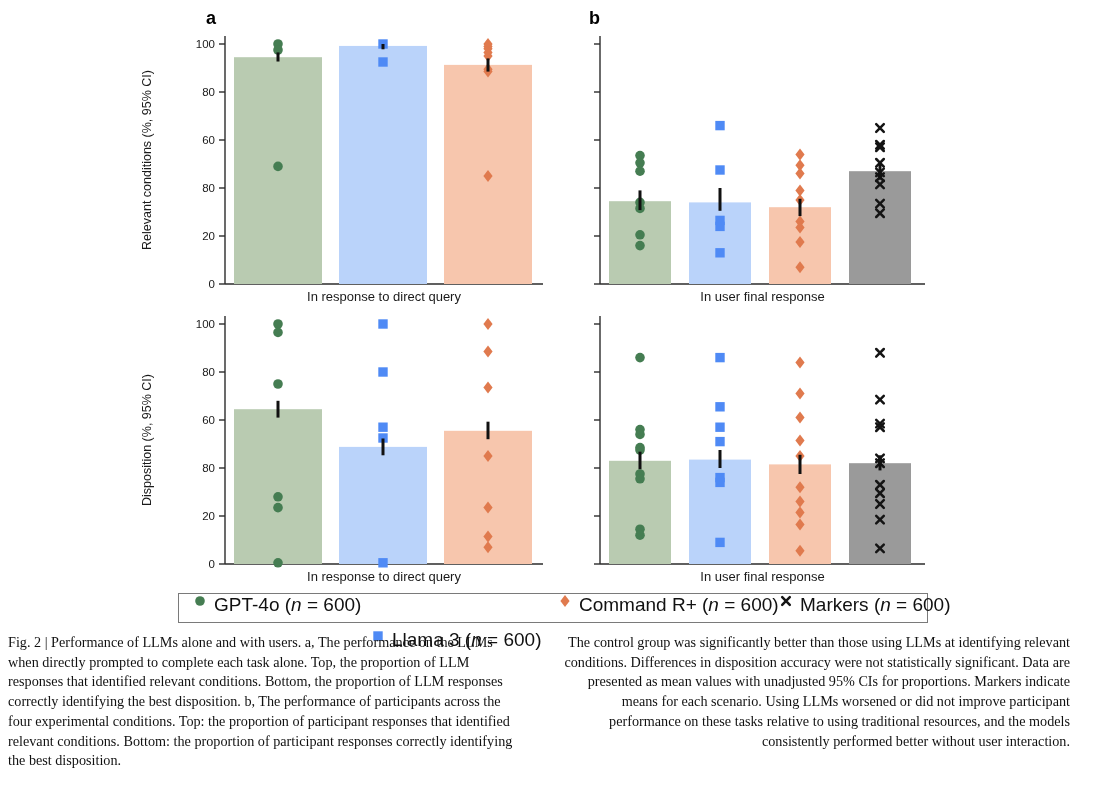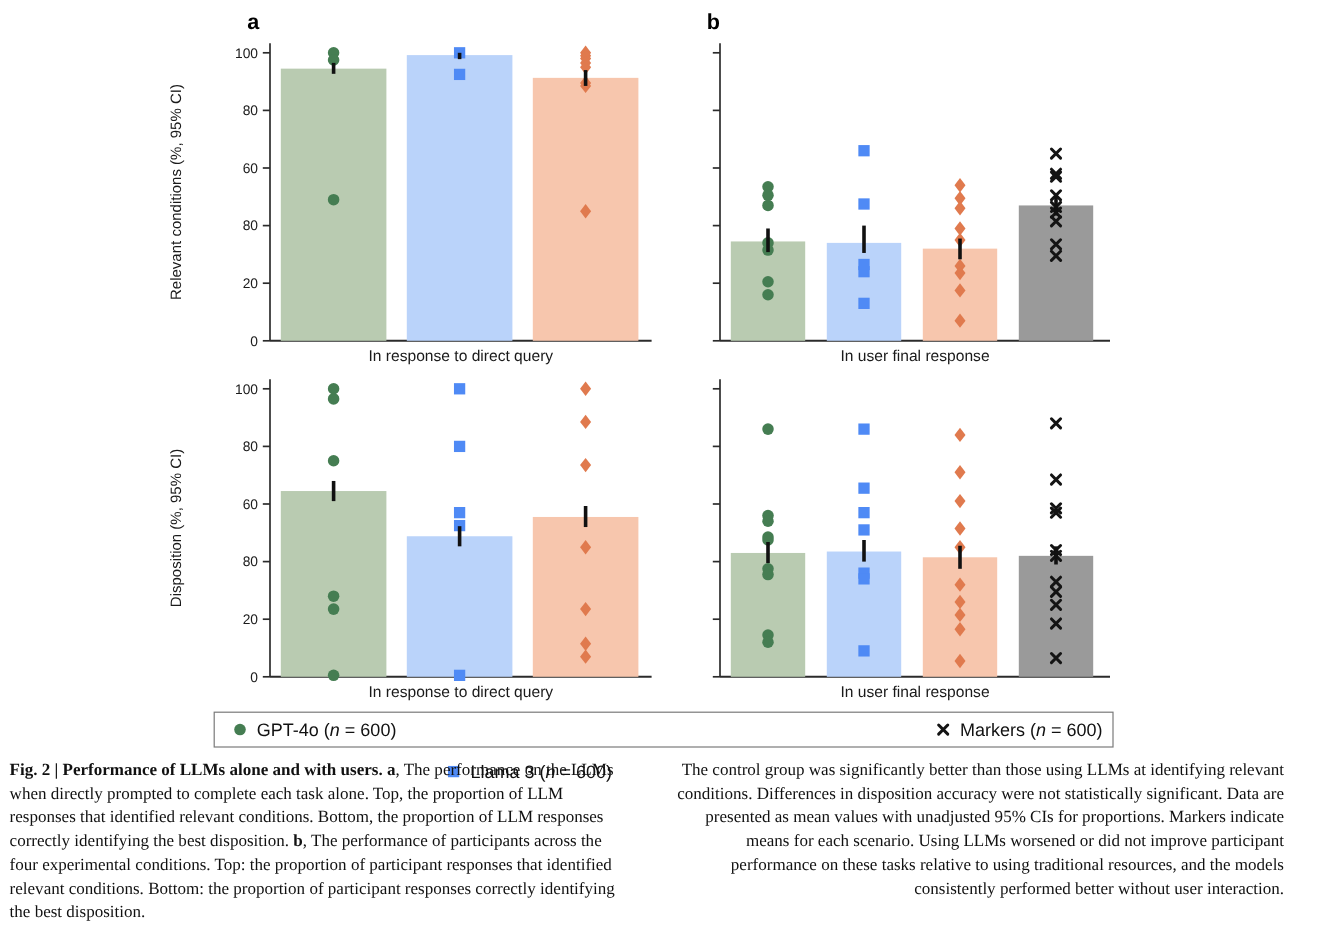--- a/index.html
+++ b/index.html
@@ -3,29 +3,29 @@
 <meta charset="utf-8">
 <style>
   html,body{margin:0;padding:0;background:#ffffff;}
   #page{position:relative;width:1104px;height:789px;background:#ffffff;overflow:hidden;
         font-family:"Liberation Sans",sans-serif;}
   .panel-letter{position:absolute;font-weight:bold;font-size:18px;color:#000;
         font-family:"Liberation Sans",sans-serif;}
   #chart-svg{position:absolute;left:0;top:0;}
   #legend-box{position:absolute;left:178px;top:593px;width:748px;height:28px;
         border:1px solid #7a7a7a;background:#fff;}
-  .legend-item{position:absolute;top:0;height:28px;display:flex;align-items:center;
-        font-size:15px;color:#111;white-space:nowrap;}
+  .legend-item{position:absolute;top:0;height:28px;display:flex;align-items:flex-start;
+        font-size:19px;color:#111;white-space:nowrap;}
   .legend-item svg{margin-right:7px;}
   .legend-item i{font-style:italic;}
   .caption-col{position:absolute;top:633px;width:508px;font-family:"Liberation Serif",serif;
         font-size:14.2px;line-height:19.7px;color:#111;text-align:left;}
   #caption-left{left:8px;}
   #caption-right{left:562px;text-align:right;}
-  .cap-bold{font-weight:bold;}
+  .cap-bold{font-weight:normal;}
   text{font-family:"Liberation Sans",sans-serif;}
 </style>
 </head>
 <body>
 
 <div id="page">
   <div class="panel-letter" style="left:206px;top:8px;">a</div>
   <div class="panel-letter" style="left:589px;top:8px;">b</div>
 
   <svg id="chart-svg" width="1104" height="590" viewBox="0 0 1104 590">
@@ -221,20 +221,26 @@
           <circle cx="7" cy="7" r="4.8" fill="#457d52"></circle>
         </svg>
         <span><span>GPT-4o (</span><i>n</i><span> = 600)</span></span>
       </div>
       <div class="legend-item" style="left: 192px; margin-top: 35px;">
         <svg width="14" height="14">
           <rect x="2.3" y="2.3" width="9.4" height="9.4" fill="#4f8af5"></rect>
         </svg>
         <span><span>Llama 3 (</span><i>n</i><span> = 600)</span></span>
       </div>
+      <div class="legend-item" style="left: 379px;">
+        <svg width="14" height="14">
+          <path d="M 7 1 L 11.6 7 L 7 13 L 2.4000000000000004 7 Z" fill="#e07a4e"></path>
+        </svg>
+        <span><span>Command R+ (</span><i>n</i><span> = 600)</span></span>
+      </div>
       <div class="legend-item" style="left: 600px;">
         <svg width="14" height="14">
           <path d="M 3.2 3.2 L 10.8 10.8 M 3.2 10.8 L 10.8 3.2" stroke="#141414" stroke-width="2.5" stroke-linecap="round" fill="none"></path>
         </svg>
         <span><span>Markers (</span><i>n</i><span> = 600)</span></span>
       </div>
     </div>
 
   <div id="caption-left" class="caption-col"><span class="cap-bold">Fig. 2 | Performance of LLMs alone and with users. </span><span class="cap-bold">a</span><span>, The performance on the LLMs when directly prompted to complete each task alone. Top, the proportion of LLM responses that identified relevant conditions. Bottom, the proportion of LLM responses correctly identifying the best disposition. </span><span class="cap-bold">b</span><span>, The performance of participants across the four experimental conditions. Top: the proportion of participant responses that identified relevant conditions. Bottom: the proportion of participant responses correctly identifying the best disposition.</span></div>
   <div id="caption-right" class="caption-col"><span>The control group was significantly better than those using LLMs at identifying relevant conditions. Differences in disposition accuracy were not statistically significant. Data are presented as mean values with unadjusted 95% CIs for proportions. Markers indicate means for each scenario. Using LLMs worsened or did not improve participant performance on these tasks relative to using traditional resources, and the models consistently performed better without user interaction.</span></div>

